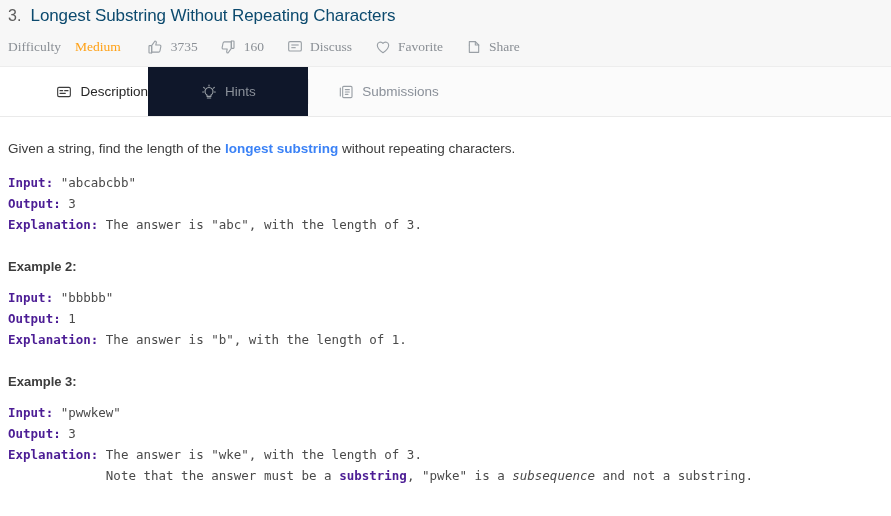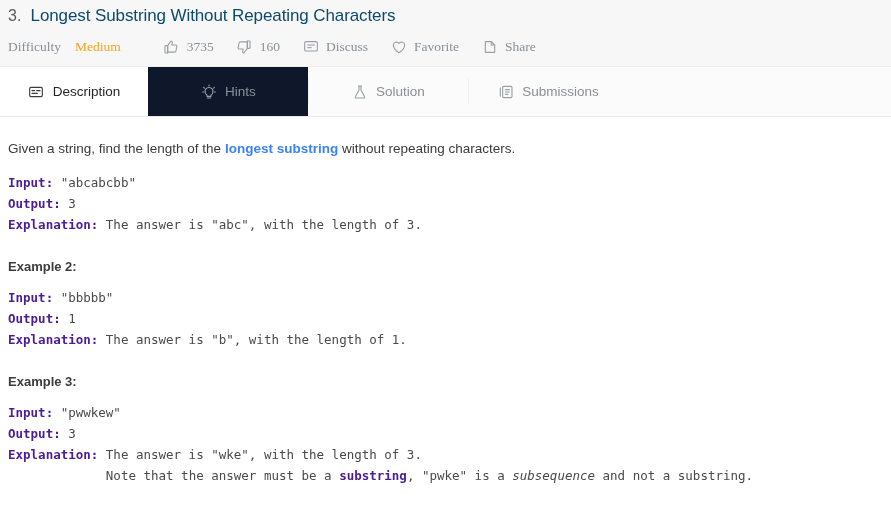--- a/index.html
+++ b/index.html
@@ -54,21 +54,21 @@
     align-items: center;
     color: #8a8f95;
     margin-right: 22px;
     white-space: nowrap;
     font-family: Liberation Serif, serif;
   }
   .meta-item .label { color: #8a8f95; }
   .meta-item.difficulty { margin-right: 14px; }
   .meta-item.diff-value {
     color: #ffa116;
-    margin-right: 42px;
+    margin-right: 26px;
   }
   .meta-icon {
     display: inline-flex;
     align-items: center;
     justify-content: center;
     width: 17px;
     height: 17px;
     margin-right: 7px;
   }
   .meta-icon svg { display: block; }
@@ -95,20 +95,21 @@
     align-items: center;
     justify-content: center;
     width: 17px;
     height: 17px;
     margin-right: 8px;
   }
   .tab.active {
     color: #262626;
     background: #ffffff;
     width: 148px;
+    justify-content: flex-end;
   }
   .tab.hovered {
     background: #0f172a;
   }
   .tab.w160 { width: 160px; }
   .tab.divider:before {
     content: "";
     position: absolute;
     left: 0;
     top: 12px;
@@ -245,29 +246,20 @@
         <line x1="12" y1="1.5" x2="12" y2="3"></line>
         <line x1="4" y1="5" x2="5.2" y2="6.2"></line>
         <line x1="20" y1="5" x2="18.8" y2="6.2"></line>
         <line x1="2.5" y1="12" x2="4" y2="12"></line>
         <line x1="20" y1="12" x2="21.5" y2="12"></line>
       </svg>
     </span>
     <span>Hints</span>
   </div>
 
-  <div class="tab w160 divider">
-    <span class="tab-icon">
-      <svg width="16" height="16" viewBox="0 0 24 24" fill="none" stroke="#9aa0a6" stroke-width="1.7" stroke-linecap="round" stroke-linejoin="round">
-        <path d="M10 3h4"></path>
-        <path d="M10.5 3v6L5 19.5a1 1 0 0 0 .9 1.5h12.2a1 1 0 0 0 .9-1.5L13.5 9V3"></path>
-      </svg>
-    </span>
-    <span>Solution</span>
-  </div>
 
   <div class="tab w160 divider">
     <span class="tab-icon">
       <svg width="16" height="16" viewBox="0 0 24 24" fill="none" stroke="#9aa0a6" stroke-width="1.7" stroke-linecap="round" stroke-linejoin="round">
         <rect x="7" y="3.5" width="14" height="17" rx="1.6"></rect>
         <line x1="3.5" y1="6" x2="3.5" y2="18"></line>
         <line x1="11" y1="8.5" x2="17" y2="8.5"></line>
         <line x1="11" y1="12" x2="17" y2="12"></line>
         <line x1="11" y1="15.5" x2="15" y2="15.5"></line>
       </svg>

